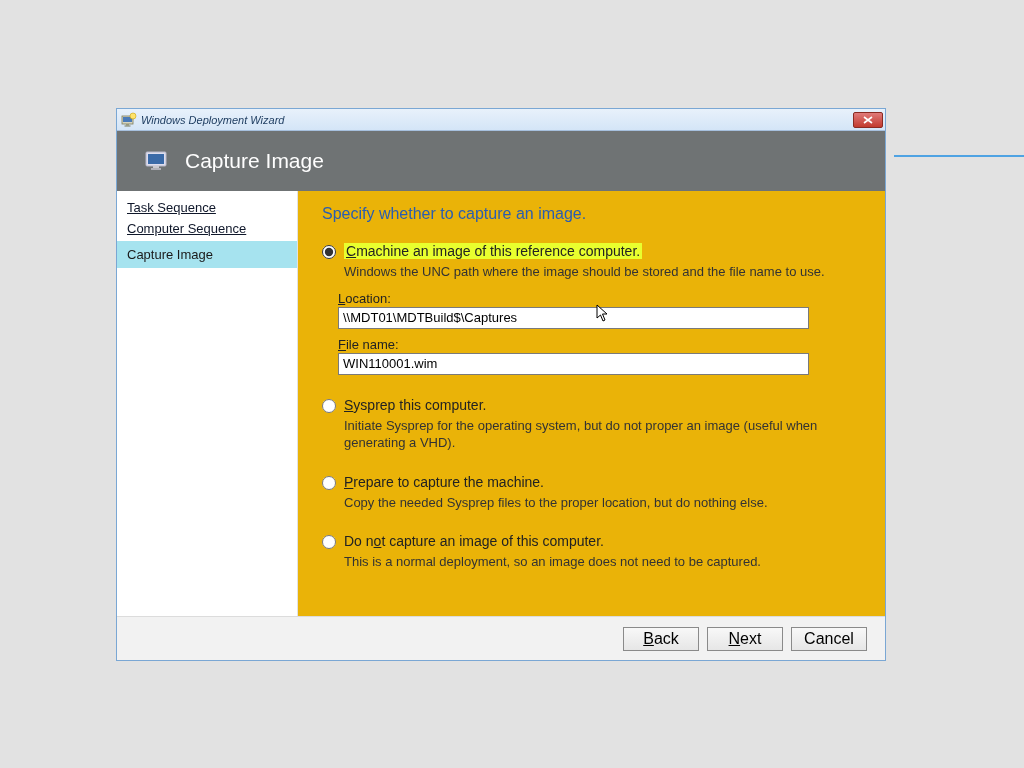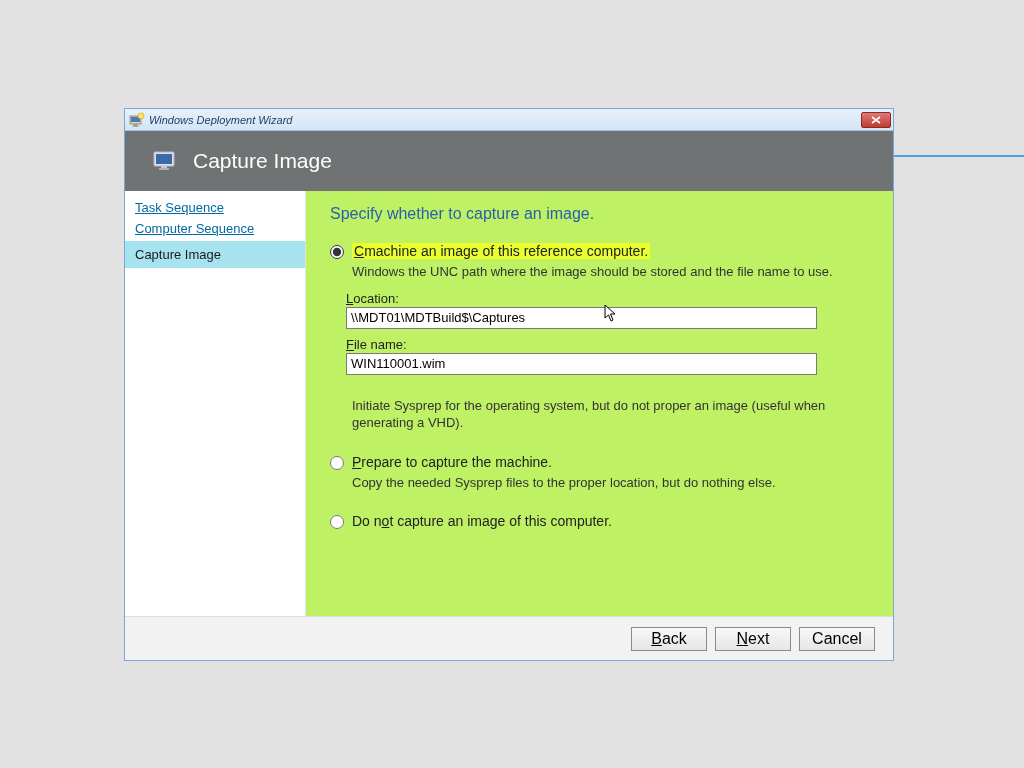--- a/index.html
+++ b/index.html
@@ -17,21 +17,21 @@
   .connector-line {
     position: absolute;
     top: 155px;
     left: 894px;
     width: 130px;
     height: 2px;
     background: #4fa3e3;
   }
   .window {
     position: absolute;
-    left: 124px;
+    left: 116px;
     top: 108px;
     width: 770px;
     height: 553px;
     border: 1px solid #7aa7d4;
     background: #fefefe;
     box-shadow: 0 0 0 1px rgba(255,255,255,0.5) inset;
   }
   .titlebar {
     height: 22px;
     background: linear-gradient(#e8f1fb, #d4e5f7);
@@ -88,34 +88,34 @@
     width: 181px;
     background: #ffffff;
     border-right: 1px solid #e2e2e2;
     padding-top: 6px;
   }
   .sidebar-item {
     padding: 3px 10px;
     font-size: 13px;
   }
   .sidebar-item.link {
-    color: #0369a1;
+    color: #0f172a;
     text-decoration: underline;
     cursor: pointer;
   }
   .sidebar-item.active {
     background: #a6e3ef;
     color: #1a1a1a;
     padding: 6px 10px;
     margin-top: 2px;
   }
   .content {
     flex: 1;
     padding: 14px 8px 10px 24px;
-    background: #bef264;
+    background: #eab308;
     overflow: auto;
   }
   .heading {
     color: #2a5db0;
     font-size: 16px;
     margin-bottom: 20px;
   }
   .option {
     margin-bottom: 22px;
   }
@@ -248,36 +248,41 @@
         <div class="option-desc">Windows the UNC path where the image should be stored and the file name to use.</div>
         <div class="fields">
           <div class="field-label"><span class="ul">L</span><span>ocation:</span></div>
           <input class="field-input" type="text" value="\\MDT01\MDTBuild$\Captures" style="">
           <div class="field-label"><span class="ul">F</span><span>ile name:</span></div>
           <input class="field-input" type="text" value="WIN110001.wim" style="">
         </div>
       </div>
 
       <div class="option">
+        <label class="option-row">
+          <input type="radio" name="capopt" style="">
+          <span class="option-label"><span></span><span class="ul">S</span><span>ysprep this computer.</span></span>
+        </label>
         <div class="option-desc">Initiate Sysprep for the operating system, but do not proper an image (useful when generating a VHD).</div>
       </div>
 
       <div class="option">
         <label class="option-row">
           <input type="radio" name="capopt" style="">
           <span class="option-label"><span></span><span class="ul">P</span><span>repare to capture the machine.</span></span>
         </label>
         <div class="option-desc">Copy the needed Sysprep files to the proper location, but do nothing else.</div>
       </div>
 
       <div class="option">
         <label class="option-row">
           <input type="radio" name="capopt" style="">
           <span class="option-label"><span>Do n</span><span class="ul">o</span><span>t capture an image of this computer.</span></span>
         </label>
+        <div class="option-desc">This is a normal deployment, so an image does not need to be captured.</div>
       </div>
 
     </div>
   </div>
 
   <div class="footer">
     <button class="btn"><span class="ul">B</span><span>ack</span></button>
     <button class="btn"><span class="ul">N</span><span>ext</span></button>
     <button class="btn"><span>Cancel</span></button>
   </div>

